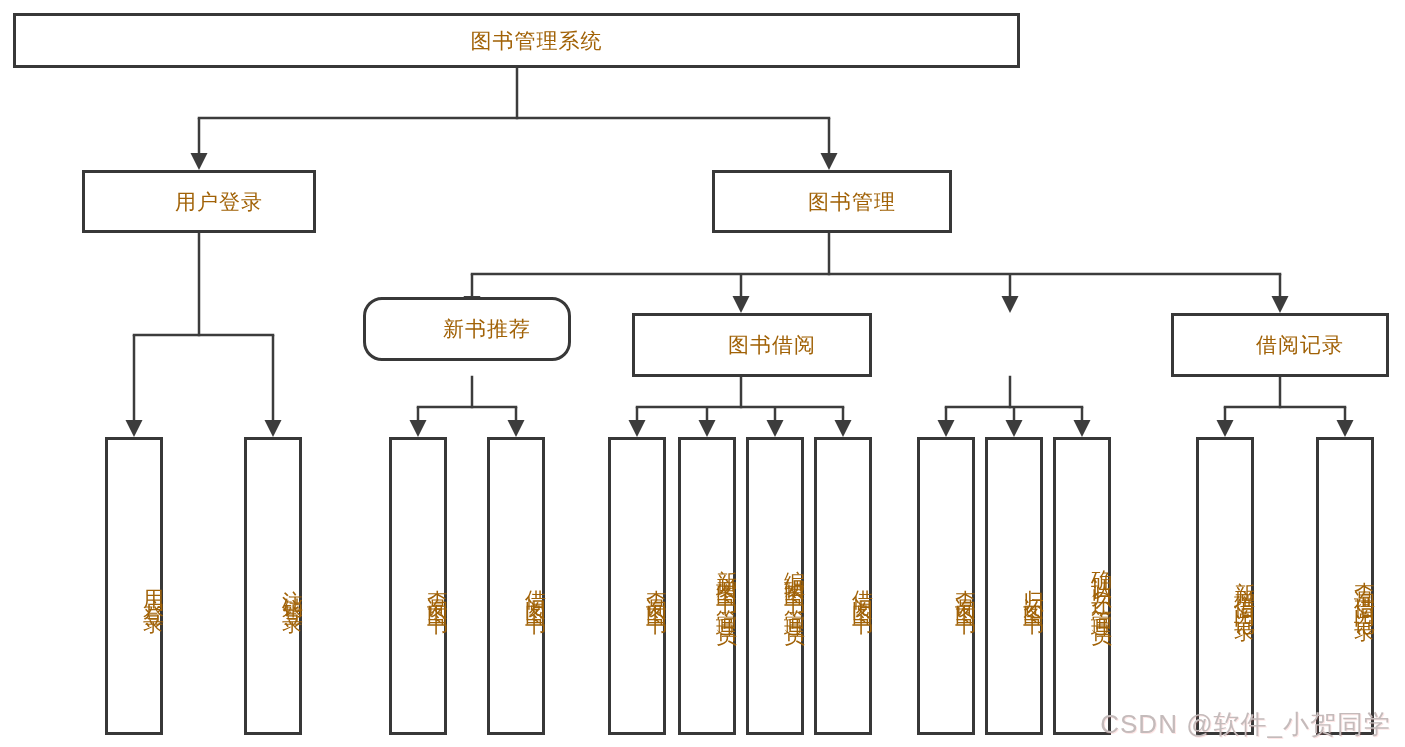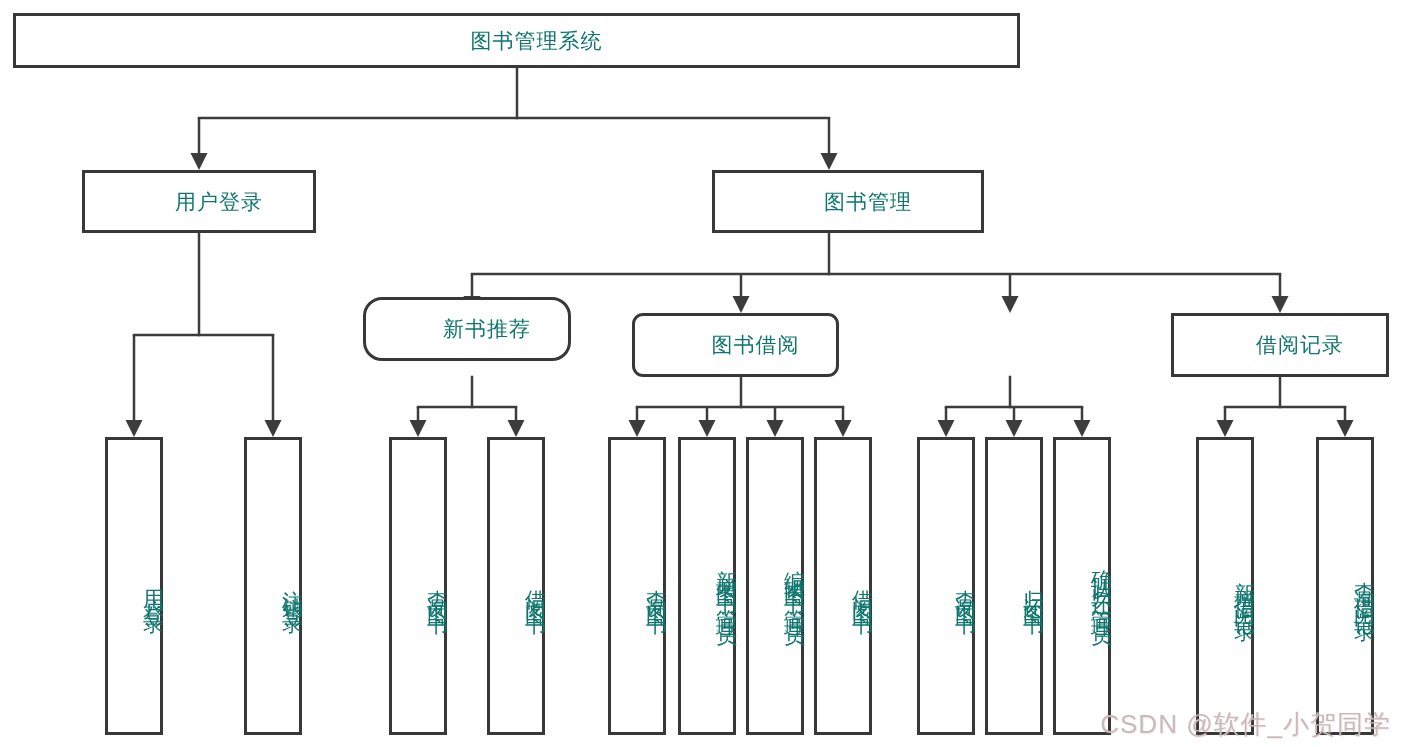--- a/index.html
+++ b/index.html
@@ -22,21 +22,21 @@
     stroke-width: 2.5;
     fill: none;
   }
   svg.connector-layer .corner { stroke-linecap: square; }
   svg.connector-layer marker path { fill: #3c3c3c; stroke: none; }
   .node {
     position: absolute;
     box-sizing: border-box;
     border: 3px solid #383838;
     background: #ffffff;
-    color: #0f766e;
+    color: #a16207;
     display: flex;
     align-items: center;
     justify-content: center;
     text-align: left;
     padding-left: 40px;
   }
   .h-node { font-size: 21px; letter-spacing: 1px; }
   .v-node {
     writing-mode: vertical-rl;
     text-orientation: mixed;
@@ -105,24 +105,24 @@
 
     <path class="corner" d="M1280,377 V407"></path>
     <path class="corner" d="M1225,407 H1345"></path>
     <line x1="1225" y1="407" x2="1225" y2="430" marker-end="url(#arrow)"></line>
     <line x1="1345" y1="407" x2="1345" y2="430" marker-end="url(#arrow)"></line>
   </svg>
 
   <div class="node h-node" style="left:13px; top:13px; width:1007px; height:55px;">图书管理系统</div>
 
   <div class="node h-node" style="left:82px; top:170px; width:234px; height:63px;">用户登录</div>
-  <div class="node h-node" style="left:712px; top:170px; width:272px; height:63px;">图书管理</div>
+  <div class="node h-node" style="left:712px; top:170px; width:240px; height:63px;">图书管理</div>
 
   <div class="node h-node" style="left:363px; top:297px; width:208px; height:64px;border-radius:19px;">新书推荐</div>
-  <div class="node h-node" style="left:632px; top:313px; width:207px; height:64px;border-radius:11px;">图书借阅</div>
+  <div class="node h-node" style="left:632px; top:313px; width:240px; height:64px;">图书借阅</div>
   <div class="node h-node" style="left:1171px; top:313px; width:218px; height:64px;">借阅记录</div>
 
   <div class="node v-node" style="left:105px; top:437px; width:58px; height:298px;">用户登录</div>
   <div class="node v-node" style="left:244px; top:437px; width:58px; height:298px;">注销登录</div>
 
   <div class="node v-node" style="left:389px; top:437px; width:58px; height:298px;">查询图书</div>
   <div class="node v-node" style="left:487px; top:437px; width:58px; height:298px;">借阅图书</div>
 
   <div class="node v-node" style="left:608px; top:437px; width:58px; height:298px;">查询图书</div>
   <div class="node v-node" style="left:678px; top:437px; width:58px; height:298px;">新增图书（管理员）</div>

